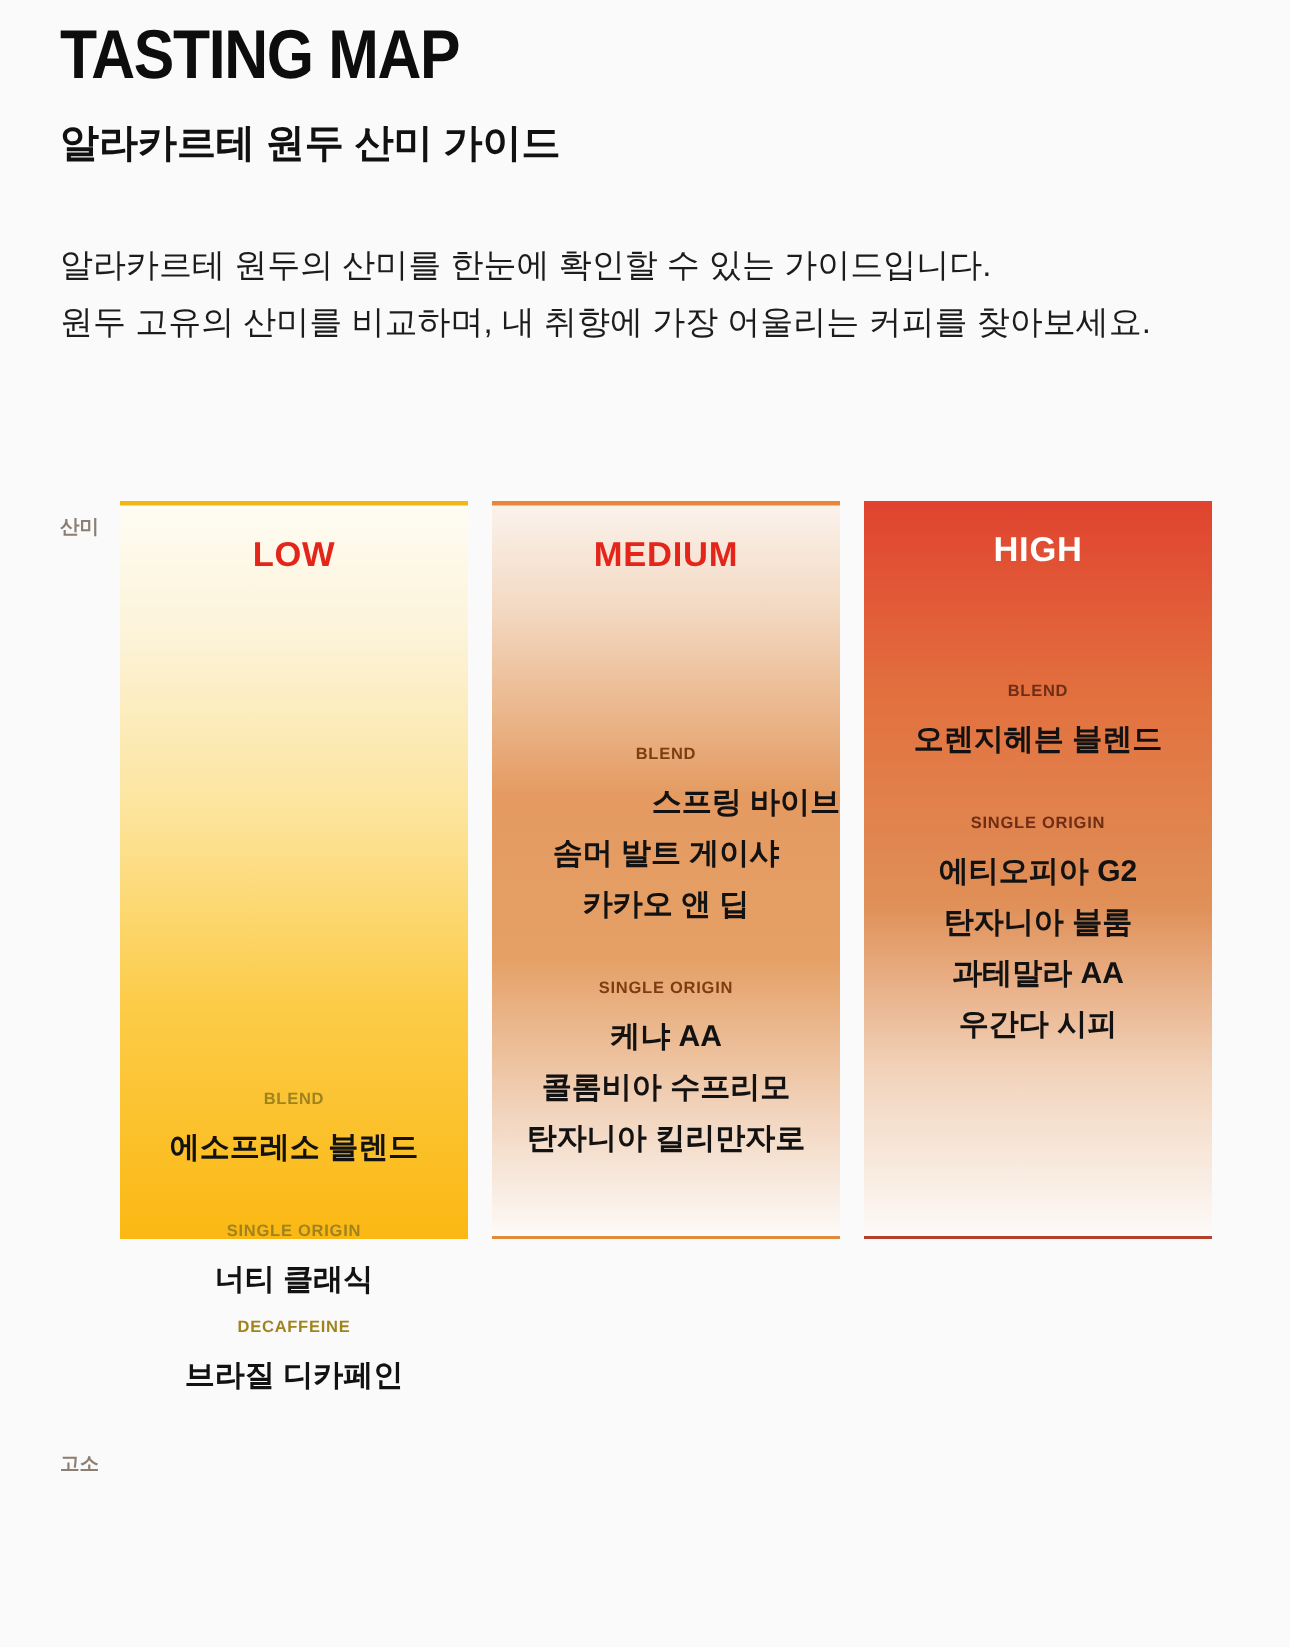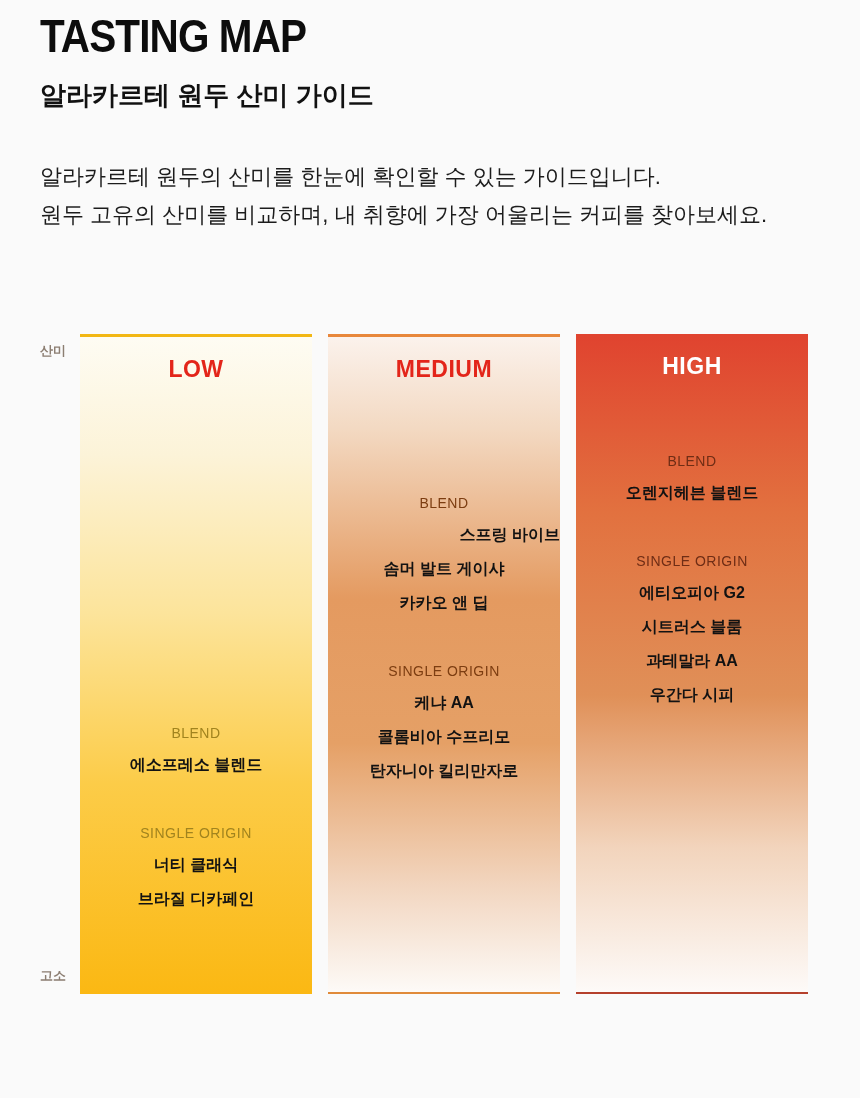--- a/index.html
+++ b/index.html
@@ -56,47 +56,47 @@
   }
   .axis-top { top: 8px; }
   .axis-bottom { bottom: 9px; }
   .columns {
     display: flex;
     gap: 16px;
   }
   .column {
     position: relative;
     width: 232px;
-    height: 660px;
+    height: 492px;
     box-sizing: border-box;
   }
   .col-header {
     padding-top: 19px;
     text-align: center;
     font-size: 23px;
     line-height: 27px;
     font-weight: bold;
     letter-spacing: 0.5px;
   }
   .col-content {
     position: absolute;
     left: 0;
     right: 0;
     text-align: center;
   }
-  .group + .group { margin-top: 36px; }
+  .group + .group { margin-top: 24px; }
   .group.tight { margin-top: 0; }
   .group-label {
-    font-size: 14px;
+    font-size: 11px;
     line-height: 30px;
-    font-weight: normal;
+    font-weight: bold;
     letter-spacing: 0.5px;
   }
   .bean {
-    font-size: 16px;
+    font-size: 20px;
     line-height: 34px;
     font-weight: bold;
     color: #121212;
   }
 </style>
 </head>
 <body>
 
 <div class="page">
   <h1 class="title">TASTING MAP</h1>
@@ -115,20 +115,21 @@
           <div class="col-content" style="top: 381px;">
             <div class="group">
               <div class="group-label" style="color: rgb(161, 131, 30);">BLEND</div>
               <div class="bean" style="color: rgb(18, 18, 18);">에소프레소 블렌드</div>
             </div>
             <div class="group">
               <div class="group-label" style="color: rgb(161, 131, 30);">SINGLE ORIGIN</div>
               <div class="bean" style="color: rgb(18, 18, 18);">너티 클래식</div>
             </div>
             <div class="group tight">
+              <div class="group-label" style="color: rgb(161, 131, 30);">DECAFFEINE</div>
               <div class="bean" style="color: rgb(18, 18, 18);">브라질 디카페인</div>
             </div>
           </div>
         </div>
         <div class="column" style="background: linear-gradient(rgb(251, 242, 236) 0%, rgb(243, 217, 194) 14%, rgb(228, 154, 96) 40%, rgb(229, 160, 102) 62%, rgb(242, 214, 192) 84%, rgb(253, 250, 247) 100%); border-top: 3px solid rgb(232, 135, 59); border-bottom: 2px solid rgb(224, 138, 58);">
           <div class="col-header" style="color: rgb(227, 37, 26);">MEDIUM</div>
           <div class="col-content" style="top: 151px;">
             <div class="group">
               <div class="group-label" style="color: rgb(124, 61, 17);">BLEND</div>
               <div class="bean" style="color: rgb(18, 18, 18); text-align: right;">스프링 바이브</div>
@@ -146,21 +147,21 @@
         <div class="column" style="background: linear-gradient(rgb(224, 67, 47) 0%, rgb(226, 113, 63) 27%, rgb(224, 144, 88) 55%, rgb(242, 212, 188) 78%, rgb(253, 250, 248) 100%); border-bottom: 2px solid rgb(181, 64, 44);">
           <div class="col-header" style="color: rgb(255, 255, 255);">HIGH</div>
           <div class="col-content" style="top: 112px;">
             <div class="group">
               <div class="group-label" style="color: rgb(111, 45, 21);">BLEND</div>
               <div class="bean" style="color: rgb(18, 18, 18);">오렌지헤븐 블렌드</div>
             </div>
             <div class="group">
               <div class="group-label" style="color: rgb(111, 45, 21);">SINGLE ORIGIN</div>
               <div class="bean" style="color: rgb(18, 18, 18);">에티오피아 G2</div>
-              <div class="bean" style="color: rgb(18, 18, 18);">시트러스 블룸</div>
+              <div class="bean" style="color: rgb(18, 18, 18);">탄자니아 블룸</div>
               <div class="bean" style="color: rgb(18, 18, 18);">과테말라 AA</div>
               <div class="bean" style="color: rgb(18, 18, 18);">우간다 시피</div>
             </div>
           </div>
         </div>
       </div>
   </div>
 </div>
 
 </body></html>

